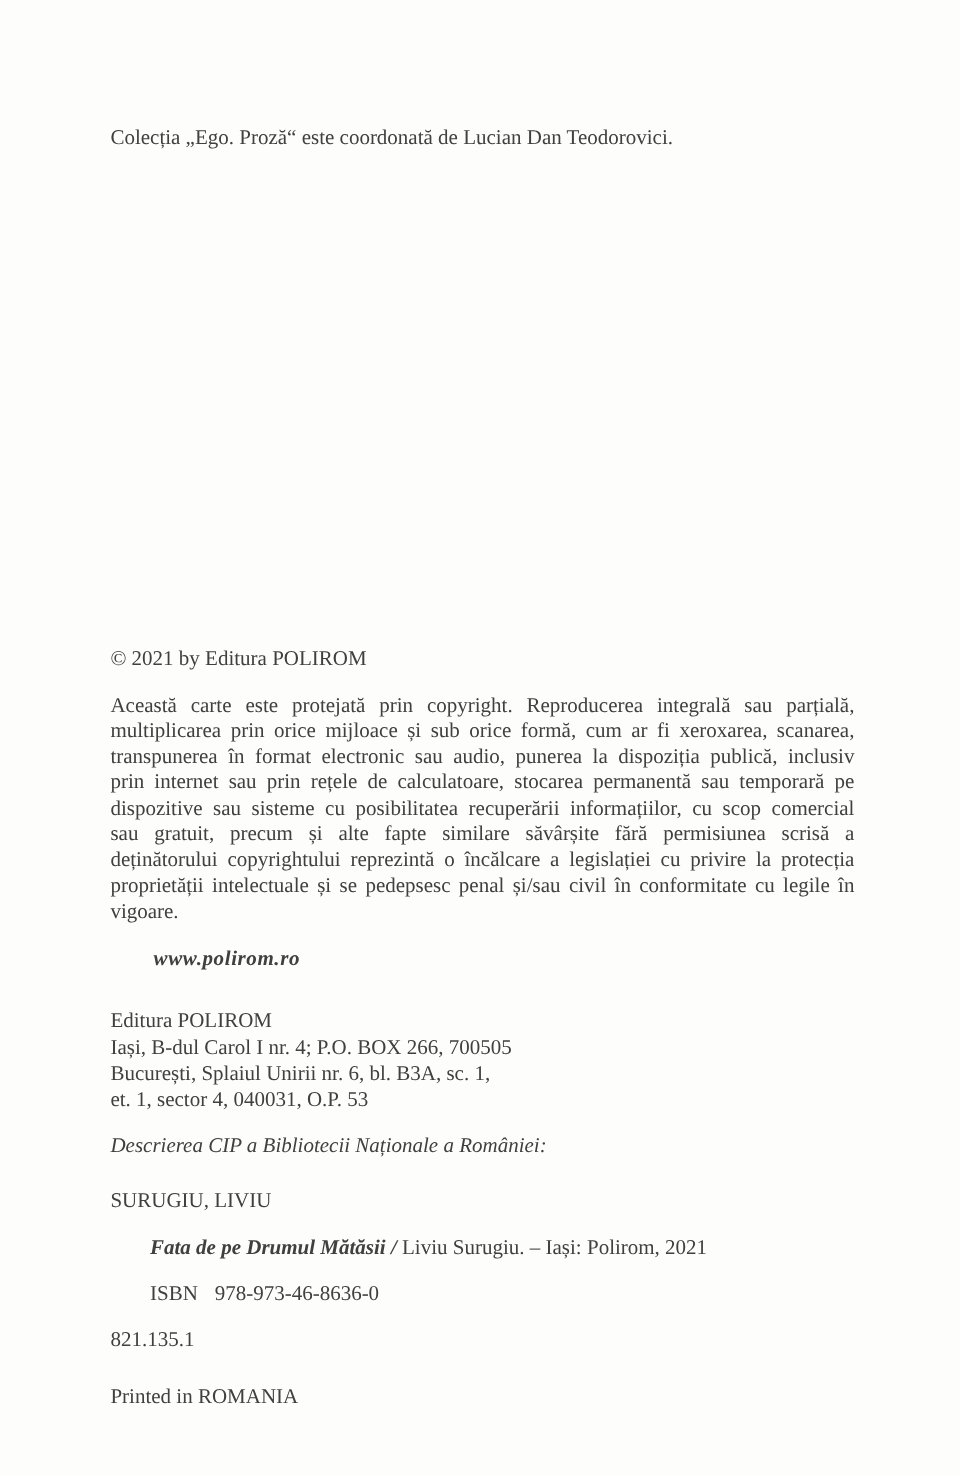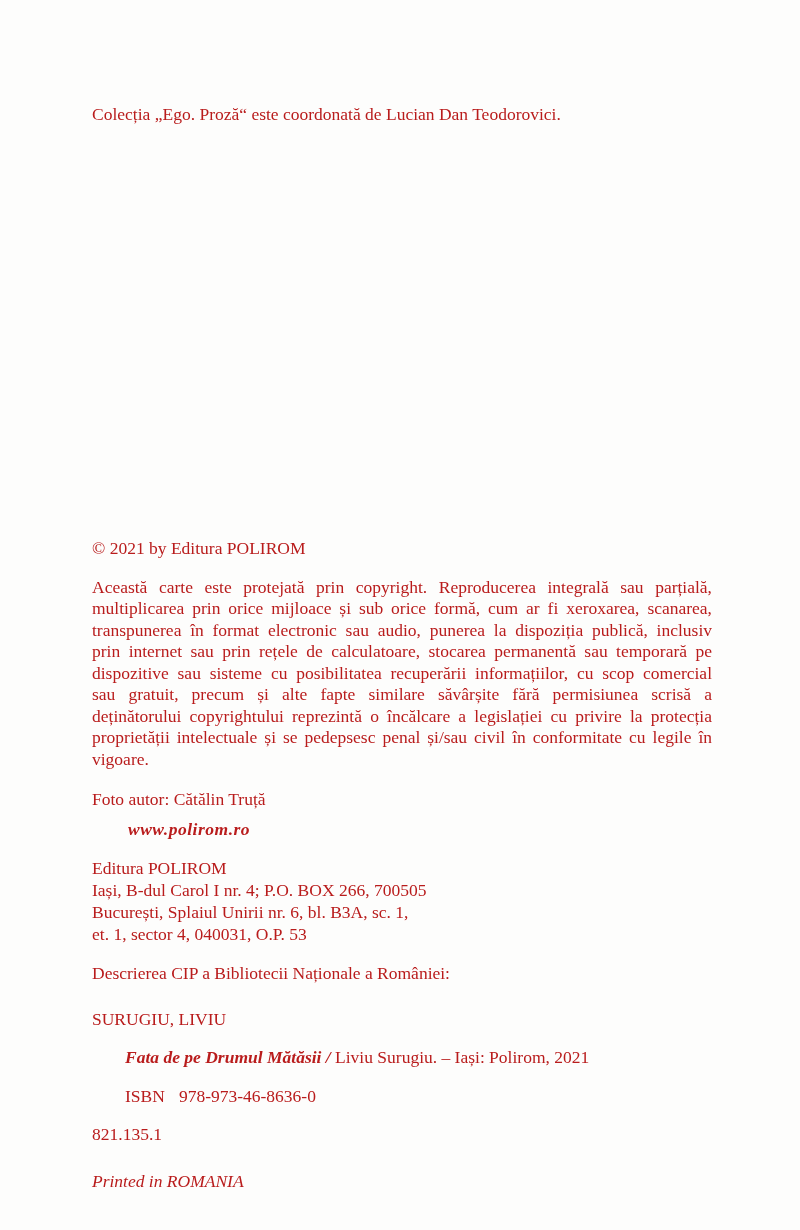--- a/index.html
+++ b/index.html
@@ -5,21 +5,21 @@
   html, body {
     margin: 0;
     padding: 0;
     background: #ffffff;
   }
   .page {
     position: relative;
     width: 800px;
     height: 1230px;
     background: #fdfdfc;
-    color: #b91c1c;
+    color: #404040;
     font-family: "Liberation Serif", "DejaVu Serif", serif;
     font-size: 17.5px;
     line-height: 21px;
     overflow: hidden;
   }
   .content {
     position: absolute;
     left: 92px;
     right: 88px;
     top: 104px;
@@ -42,24 +42,25 @@
     line-height: 22px;
   }
   .website {
     margin-top: 9px;
     font-style: italic;
     font-weight: bold;
     letter-spacing: 0.5px;
     margin-left: 36px;
   }
   .publisher {
-    margin-top: 17px;
+    margin-top: 30px;
     line-height: 22px;
   }
   .cip-heading {
+    font-style: italic;
   }
   .cip-author {
     margin-top: 25px;
   }
   .cip-title-line {
     margin-top: 3px;
     padding-left: 33px;
   }
   .cip-title-italic {
     font-style: italic;
@@ -71,37 +72,35 @@
   }
   .isbn-label {
     display: inline-block;
     margin-right: 14px;
   }
   .udc {
     margin-top: 17px;
   }
   .printed {
     margin-top: 26px;
-    font-style: italic;
   }
 </style>
 </head>
 <body>
 
 <div class="page">
   <div class="content">
 
     <p class="series-note">Colecția „Ego. Proză“ este coordonată de Lucian Dan Teodorovici.</p>
 
     <p class="copyright-line">© 2021 by Editura POLIROM</p>
 
     <p class="copyright-notice">Această carte este protejată prin copyright. Reproducerea integrală sau parțială, multiplicarea prin orice mijloace și sub orice formă, cum ar fi xeroxarea, scanarea, transpunerea în format electronic sau audio, punerea la dispoziția publică, inclusiv prin internet sau prin rețele de calculatoare, stocarea permanentă sau temporară pe dispozitive sau sisteme cu posibilitatea recuperării informațiilor, cu scop comercial sau gratuit, precum și alte fapte similare săvârșite fără permisiunea scrisă a deținătorului copyrightului reprezintă o încălcare a legislației cu privire la protecția proprietății intelectuale și se pedepsesc penal și/sau civil în conformitate cu legile în vigoare.</p>
 
     <div class="credits">
-      <div>Foto autor: Cătălin Truță</div>
     </div>
 
     <p class="website">www.polirom.ro</p>
 
     <div class="publisher">
       <div>Editura POLIROM</div>
       <div>Iași, B-dul Carol I nr. 4; P.O. BOX 266, 700505</div>
       <div>București, Splaiul Unirii nr. 6, bl. B3A, sc. 1,</div>
       <div>et. 1, sector 4, 040031, O.P. 53</div>
     </div>

